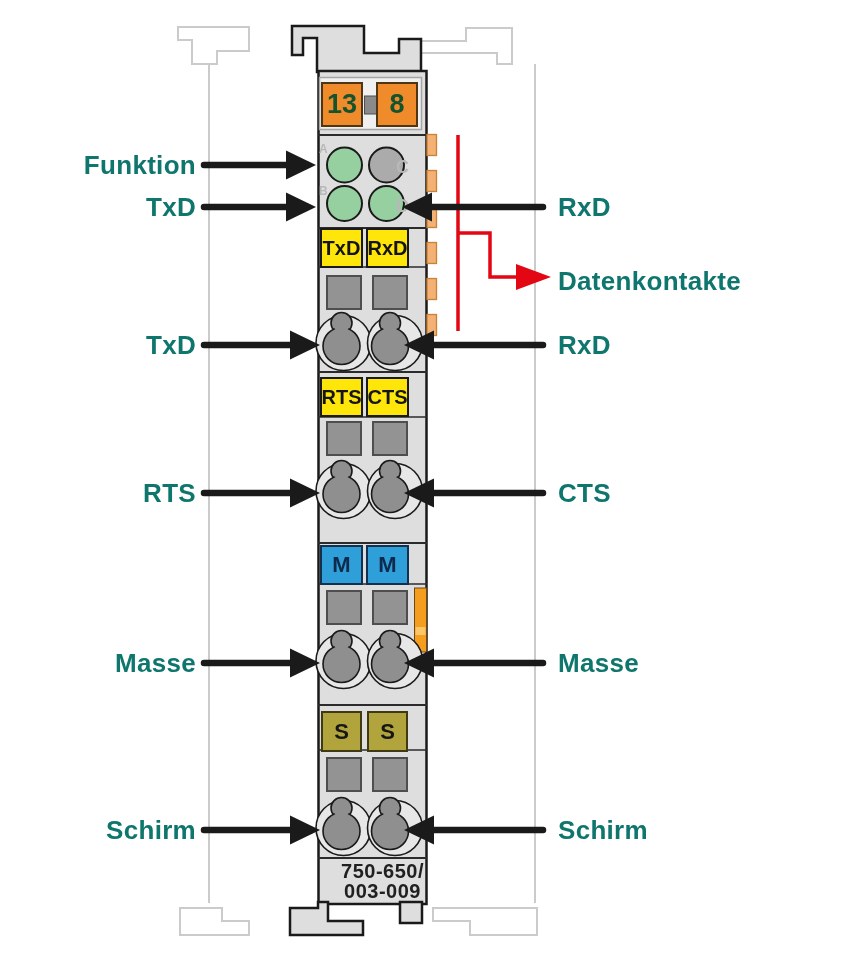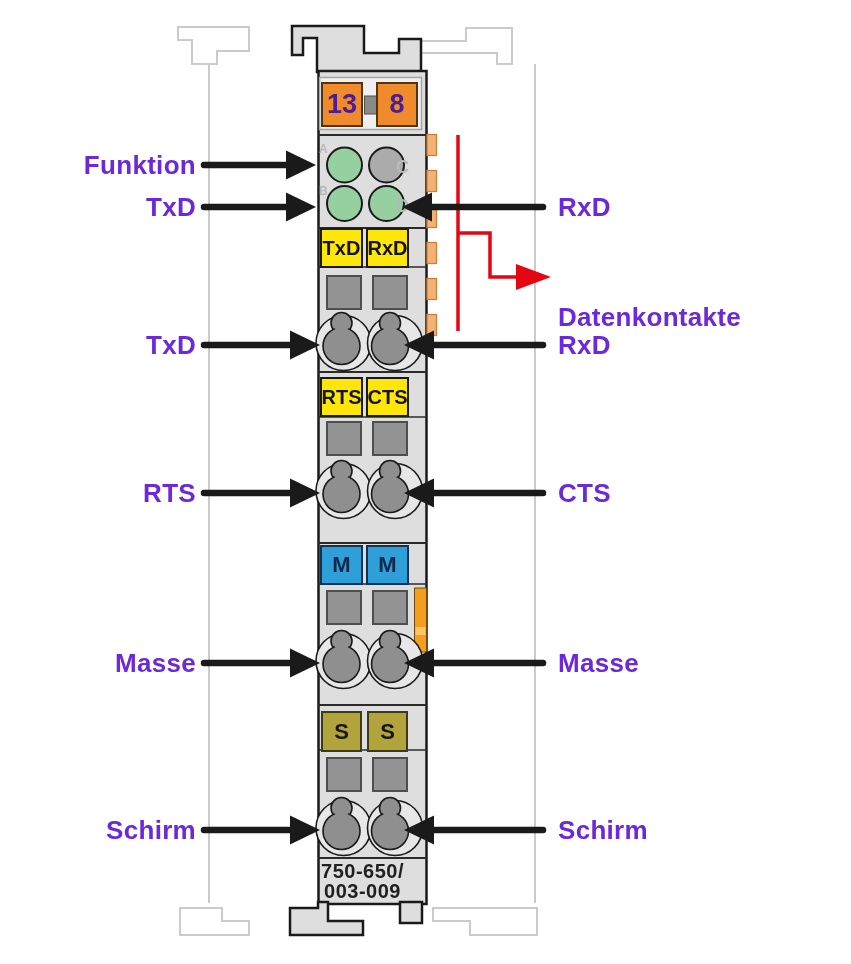--- a/index.html
+++ b/index.html
@@ -3,36 +3,36 @@
 <meta charset="utf-8">
 <style>
   html,body{margin:0;padding:0;background:#fff;}
   .stage{
     position:relative;width:851px;height:964px;background:#fff;
     font-family:"Liberation Sans",sans-serif;overflow:hidden;
   }
   .stage svg{position:absolute;left:0;top:0;}
   .side-label{
     position:absolute;height:32px;display:flex;align-items:center;
-    font-weight:bold;font-size:26px;color:#6d28d9;letter-spacing:.3px;white-space:nowrap;
+    font-weight:bold;font-size:26px;color:#0f766e;letter-spacing:.3px;white-space:nowrap;
   }
   .side-label.lft{width:152px;justify-content:flex-end;left:44px;}
   .side-label.rgt{width:230px;justify-content:flex-start;left:558px;}
   .box{
     position:absolute;display:flex;align-items:center;justify-content:center;
     font-weight:bold;box-sizing:border-box;
   }
-  .pj{background:var(--power-orange);border:2px solid #4E3513;font-size:27px;color:#4c1d95;}
+  .pj{background:var(--power-orange);border:2px solid #4E3513;font-size:27px;color:#14532d;}
   .yellow{background:var(--label-yellow);border:2px solid #1A1A1A;font-size:20px;color:#141414;}
   .blue{background:var(--label-blue);border:2px solid #14304F;font-size:22px;color:#0F2A4C;}
   .olive{background:var(--label-olive);border:2px solid #3F3A14;font-size:22px;color:#161616;}
   .graysq{position:absolute;width:36px;height:35px;background:#939393;
     border:2px solid #4E4E4E;box-sizing:border-box;}
   .modnum{
-    position:absolute;left:308px;top:861px;width:109px;text-align:center;
+    position:absolute;left:328px;top:861px;width:109px;text-align:center;
     font-weight:bold;font-size:20px;line-height:20px;color:#202020;letter-spacing:.5px;
   }
   .modnum span{display:block;}
   .t-outer{fill:#E7E7E7;stroke:#1A1A1A;stroke-width:1.6;}
   .t-metal{fill:var(--terminal-gray);stroke:#1A1A1A;stroke-width:1.6;}
   .t-fill{fill:var(--terminal-gray);}
   .arrow-line{stroke:#1A1A1A;stroke-width:6.5;stroke-linecap:round;}
   .arrow-head{fill:#1A1A1A;}
   .divider{stroke:#2B2B2B;}
   .ghost{stroke:var(--ghost-gray);stroke-width:2;fill:none;}
@@ -234,20 +234,20 @@
   <div class="side-label lft" style="top:329px;">TxD</div>
   <div class="side-label lft" style="top:477px;">RTS</div>
   <div class="side-label lft" style="top:647px;">Masse</div>
   <div class="side-label lft" style="top:814px;">Schirm</div>
 
   <div class="side-label rgt" style="top:191px;">RxD</div>
   <div class="side-label rgt" style="top:329px;">RxD</div>
   <div class="side-label rgt" style="top:477px;">CTS</div>
   <div class="side-label rgt" style="top:647px;">Masse</div>
   <div class="side-label rgt" style="top:814px;">Schirm</div>
-  <div class="side-label rgt" style="top:265px;margin-top:36px;">Datenkontakte</div>
+  <div class="side-label rgt" style="top:265px;">Datenkontakte</div>
 
   <div class="modnum">
     <span>750-650/</span>
     <span>003-009</span>
   </div>
 
 </div>
 
 </body></html>

